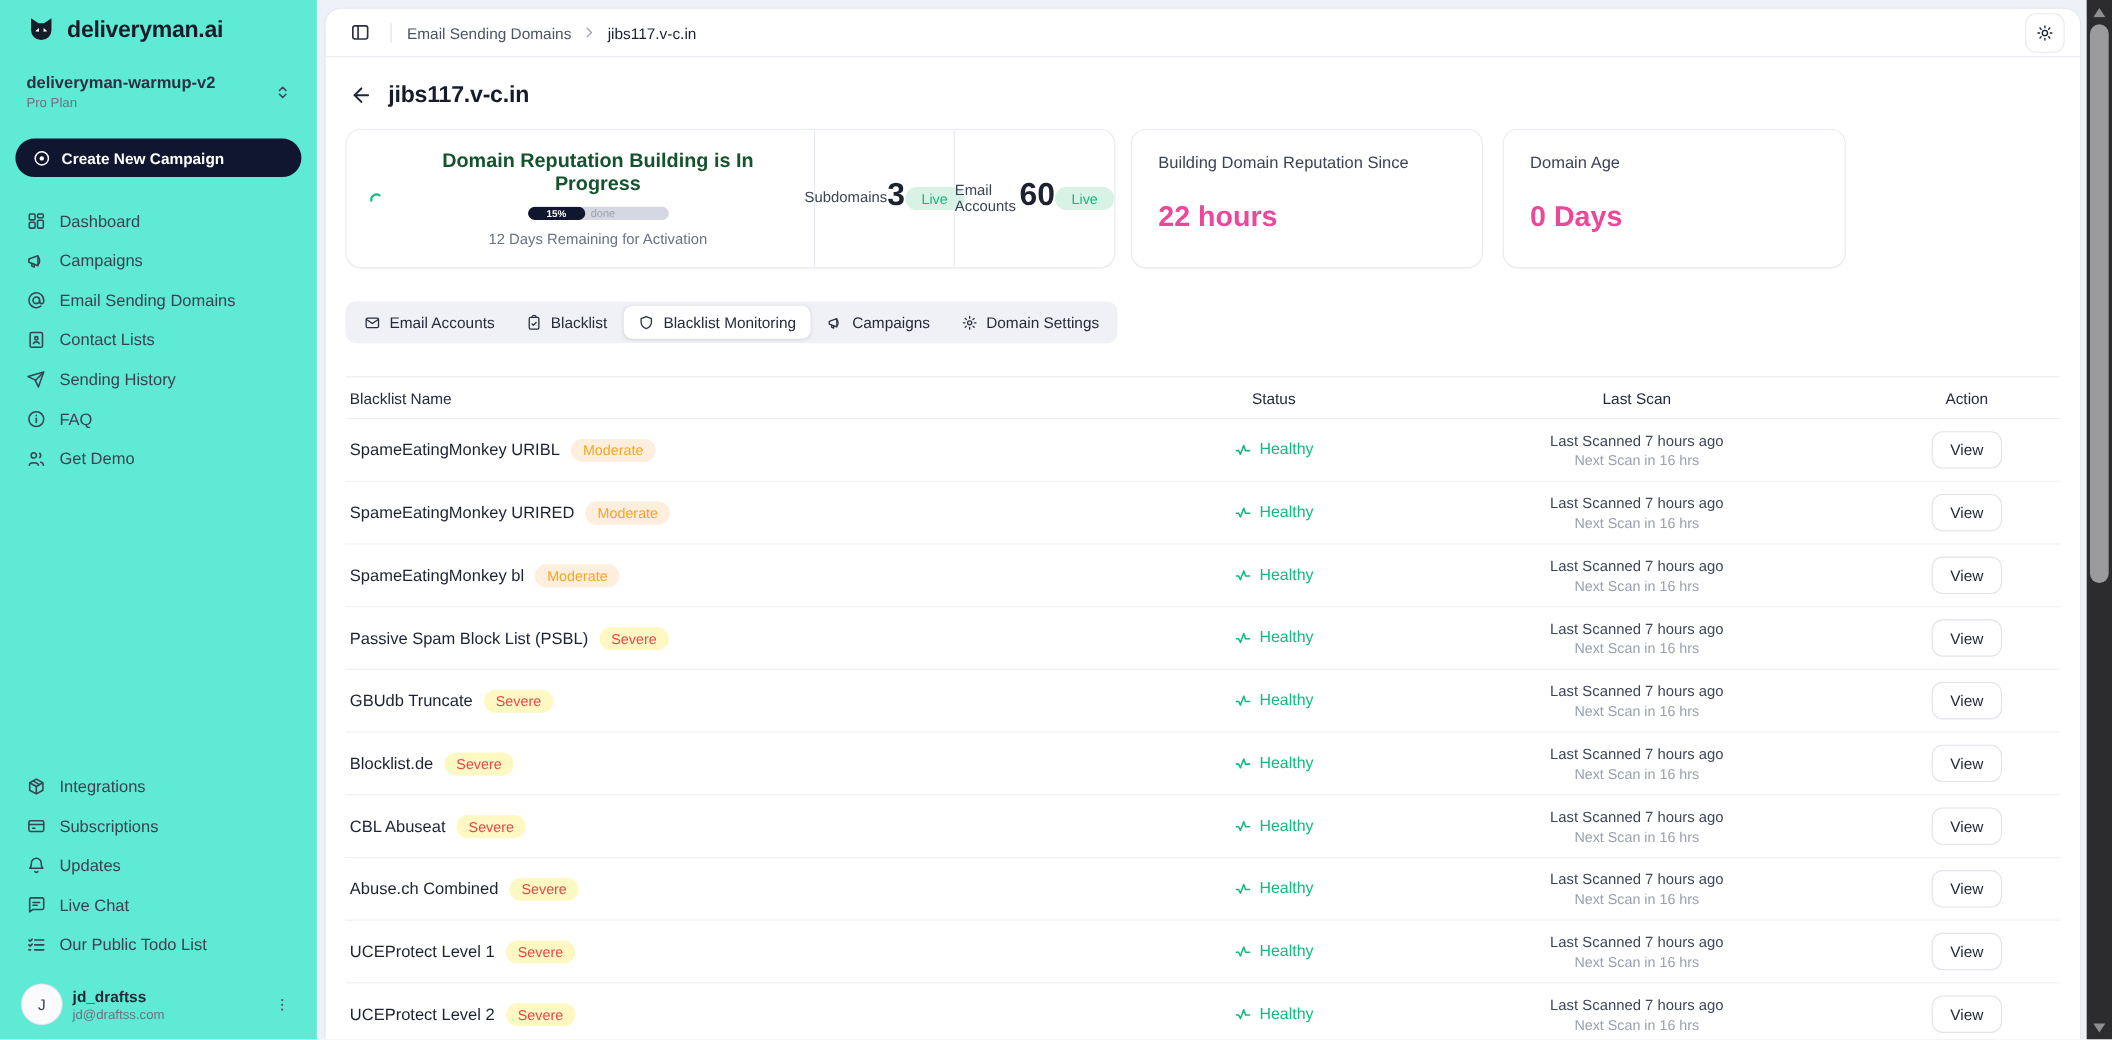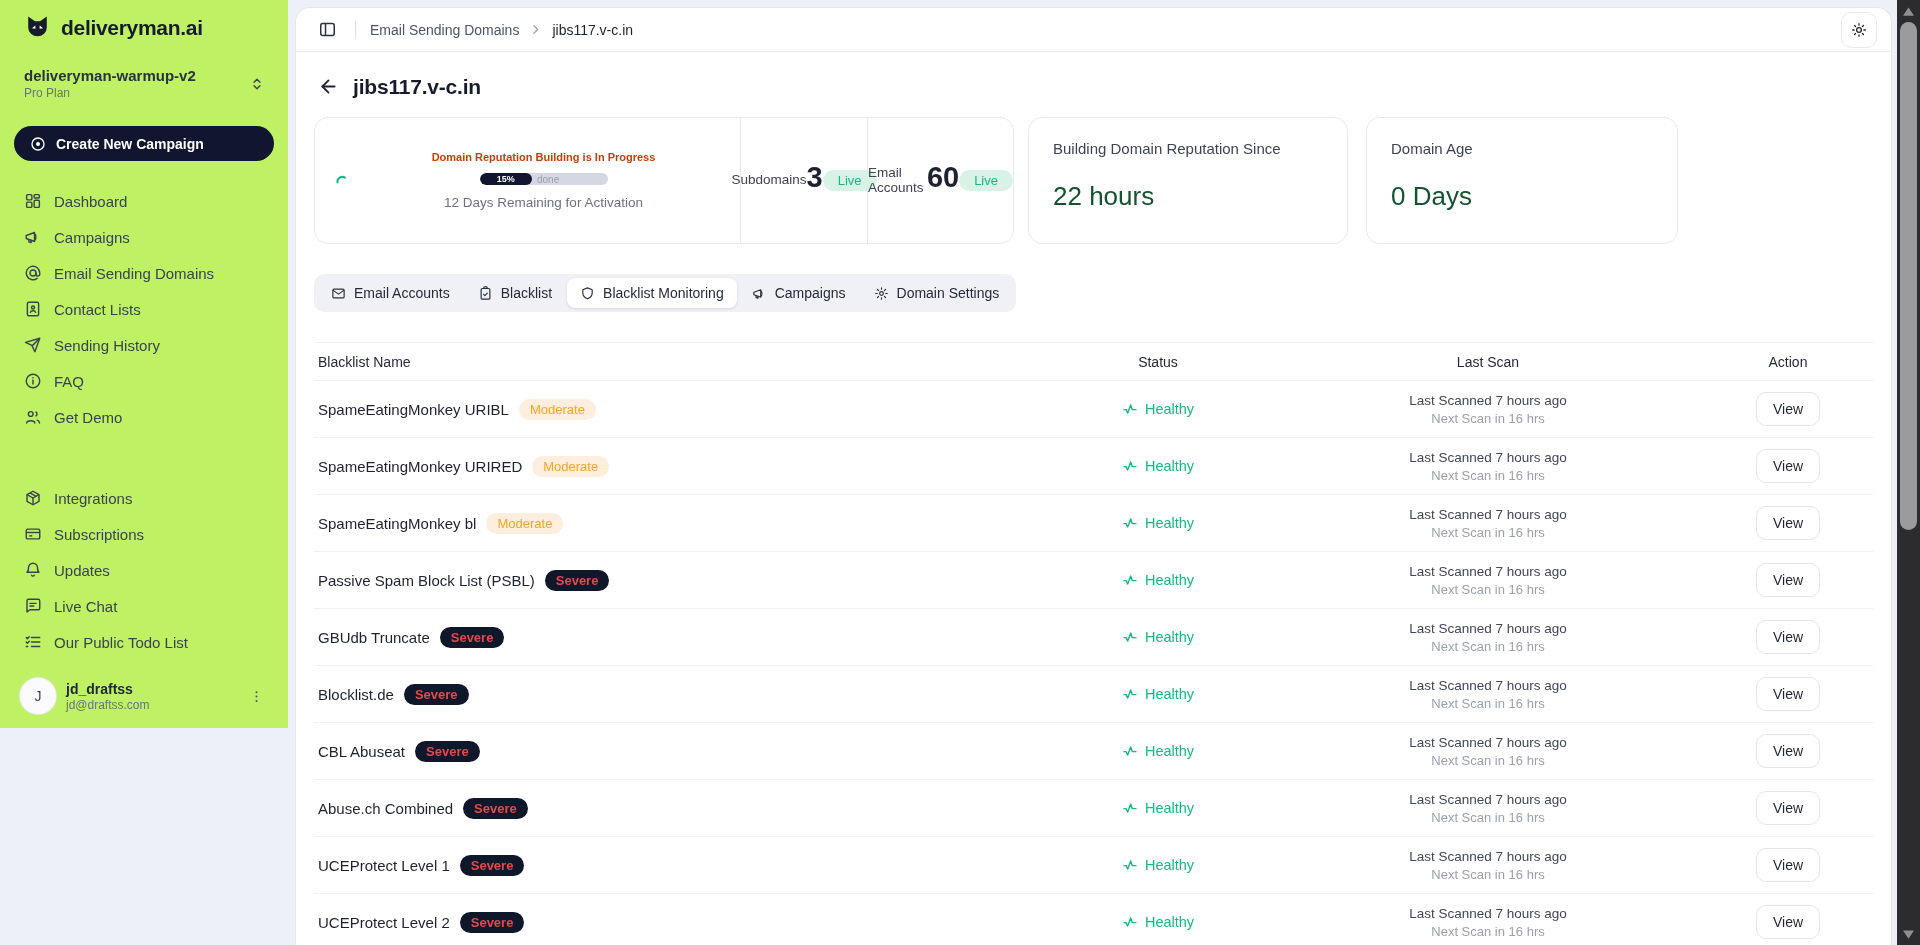--- a/index.html
+++ b/index.html
@@ -5,21 +5,21 @@
   * { margin:0; padding:0; box-sizing:border-box; }
   html,body { width:1920px; height:945px; overflow:hidden; }
   body {
     font-family:"Liberation Sans","DejaVu Sans",sans-serif;
     background:#eef0f7; color:#1c2230; display:flex;
   }
   svg { display:block; }
 
   
   .sidebar {
-    width:288px; min-width:288px; height:728px; background:#bef264;
+    width:288px; min-width:288px; height:945px; background:#5eead4;
     display:flex; flex-direction:column; padding:14px 14px 12px 14px;
   }
   .brand { display:flex; align-items:center; gap:10px; padding:0 10px; margin-bottom:26px; }
   .brand-name { font-size:21px; font-weight:700; color:#171c2b; letter-spacing:-0.3px; }
   .workspace { display:flex; align-items:center; padding:0 10px; margin-bottom:26px; cursor:pointer; }
   .ws-text { flex:1; }
   .ws-name { font-size:15px; font-weight:600; color:#2a3142; }
   .ws-plan { font-size:12px; color:#6b7280; margin-top:2px; }
   .cta {
     display:flex; align-items:center; gap:10px; background:#10162f; color:#fff;
@@ -76,21 +76,21 @@
   
   .cards-row { display:flex; gap:14px; margin-bottom:30px; }
   .card {
     background:#fff; border:1px solid #e7e9f0; border-radius:14px; height:127px;
   }
   .card-combo { display:flex; width:700px; }
   .combo-sec { display:flex; align-items:center; justify-content:center; }
   .sec-progress { flex:1; border-right:1px solid #e7e9f0; padding:0 18px; gap:14px; }
   .prog-spinner { color:#10b981; flex-shrink:0; }
   .prog-body { text-align:center; flex:1; }
-  .prog-title { font-size:11px; font-weight:700; color:#c2410c; margin-bottom:10px; }
+  .prog-title { font-size:18px; font-weight:700; color:#14532d; margin-bottom:10px; }
   .prog-bar {
     width:128px; height:12px; background:#d5d8e2; border-radius:7px;
     margin:0 auto 10px auto; display:flex; align-items:center; overflow:hidden;
   }
   .prog-fill {
     background:#10162f; color:#fff; height:100%; width:41%;
     border-radius:7px; font-size:9px; font-weight:700;
     display:flex; align-items:center; justify-content:center;
   }
   .prog-done { font-size:10px; color:#9aa1ad; padding-left:5px; }
@@ -99,21 +99,21 @@
   .stat-sec:last-child { border-right:none; width:145px; }
   .stat-label { font-size:13.5px; color:#3c4453; margin-bottom:2px; }
   .stat-value { font-size:29px; font-weight:700; color:#1c2230; margin-bottom:7px; }
   .badge-live {
     background:#d8f3e6; color:#12b981; font-size:13px; border-radius:12px;
     padding:3px 15px;
   }
   .card-info { width:320px; padding:22px 24px; }
   .card-info.age { width:312px; margin-left:4px; }
   .info-label { font-size:15px; color:#3c4453; margin-bottom:24px; }
-  .info-value { font-size:26px; font-weight:400; color:#14532d; }
+  .info-value { font-size:26px; font-weight:700; color:#ec4899; }
 
   
   .tabs {
     display:inline-flex; align-items:center; background:#f0f1f6; border-radius:10px;
     padding:4px; gap:2px; margin-bottom:30px;
   }
   .tab {
     display:flex; align-items:center; gap:8px; font-size:14px; color:#252b3a;
     padding:7px 13px; border-radius:8px; cursor:pointer; white-space:nowrap;
   }
@@ -128,21 +128,21 @@
   .col-status { width:230px; display:flex; align-items:center; justify-content:center; }
   .col-scan { width:430px; text-align:center; }
   .col-action { width:170px; display:flex; align-items:center; justify-content:center; }
   .th { font-size:14px; font-weight:500; color:#252b3a; }
   .thead .col-status, .thead .col-scan { justify-content:center; text-align:center; }
   .bl-name { font-size:15px; color:#1c2230; }
   .sev {
     font-size:13px; border-radius:12px; padding:3px 11px; white-space:nowrap;
   }
   .sev-moderate { background:#fdeede; color:#f5a623; }
-  .sev-severe { background:#0f172a; color:#e5484d;font-weight:bold; }
+  .sev-severe { background:#fef9c3; color:#e5484d; }
   .status-healthy { display:flex; align-items:center; gap:7px; color:#12b981; font-size:14.5px; font-weight:500; }
   .scan-main { font-size:13.5px; color:#3f4756; }
   .scan-sub { font-size:13px; color:#9aa1ad; margin-top:3px; }
   .view-btn {
     background:#fff; border:1px solid #e2e4ea; border-radius:10px; padding:8px 16px;
     font-size:14px; color:#1f2533; cursor:pointer; font-family:inherit;
   }
 
   
   .scrollbar {

